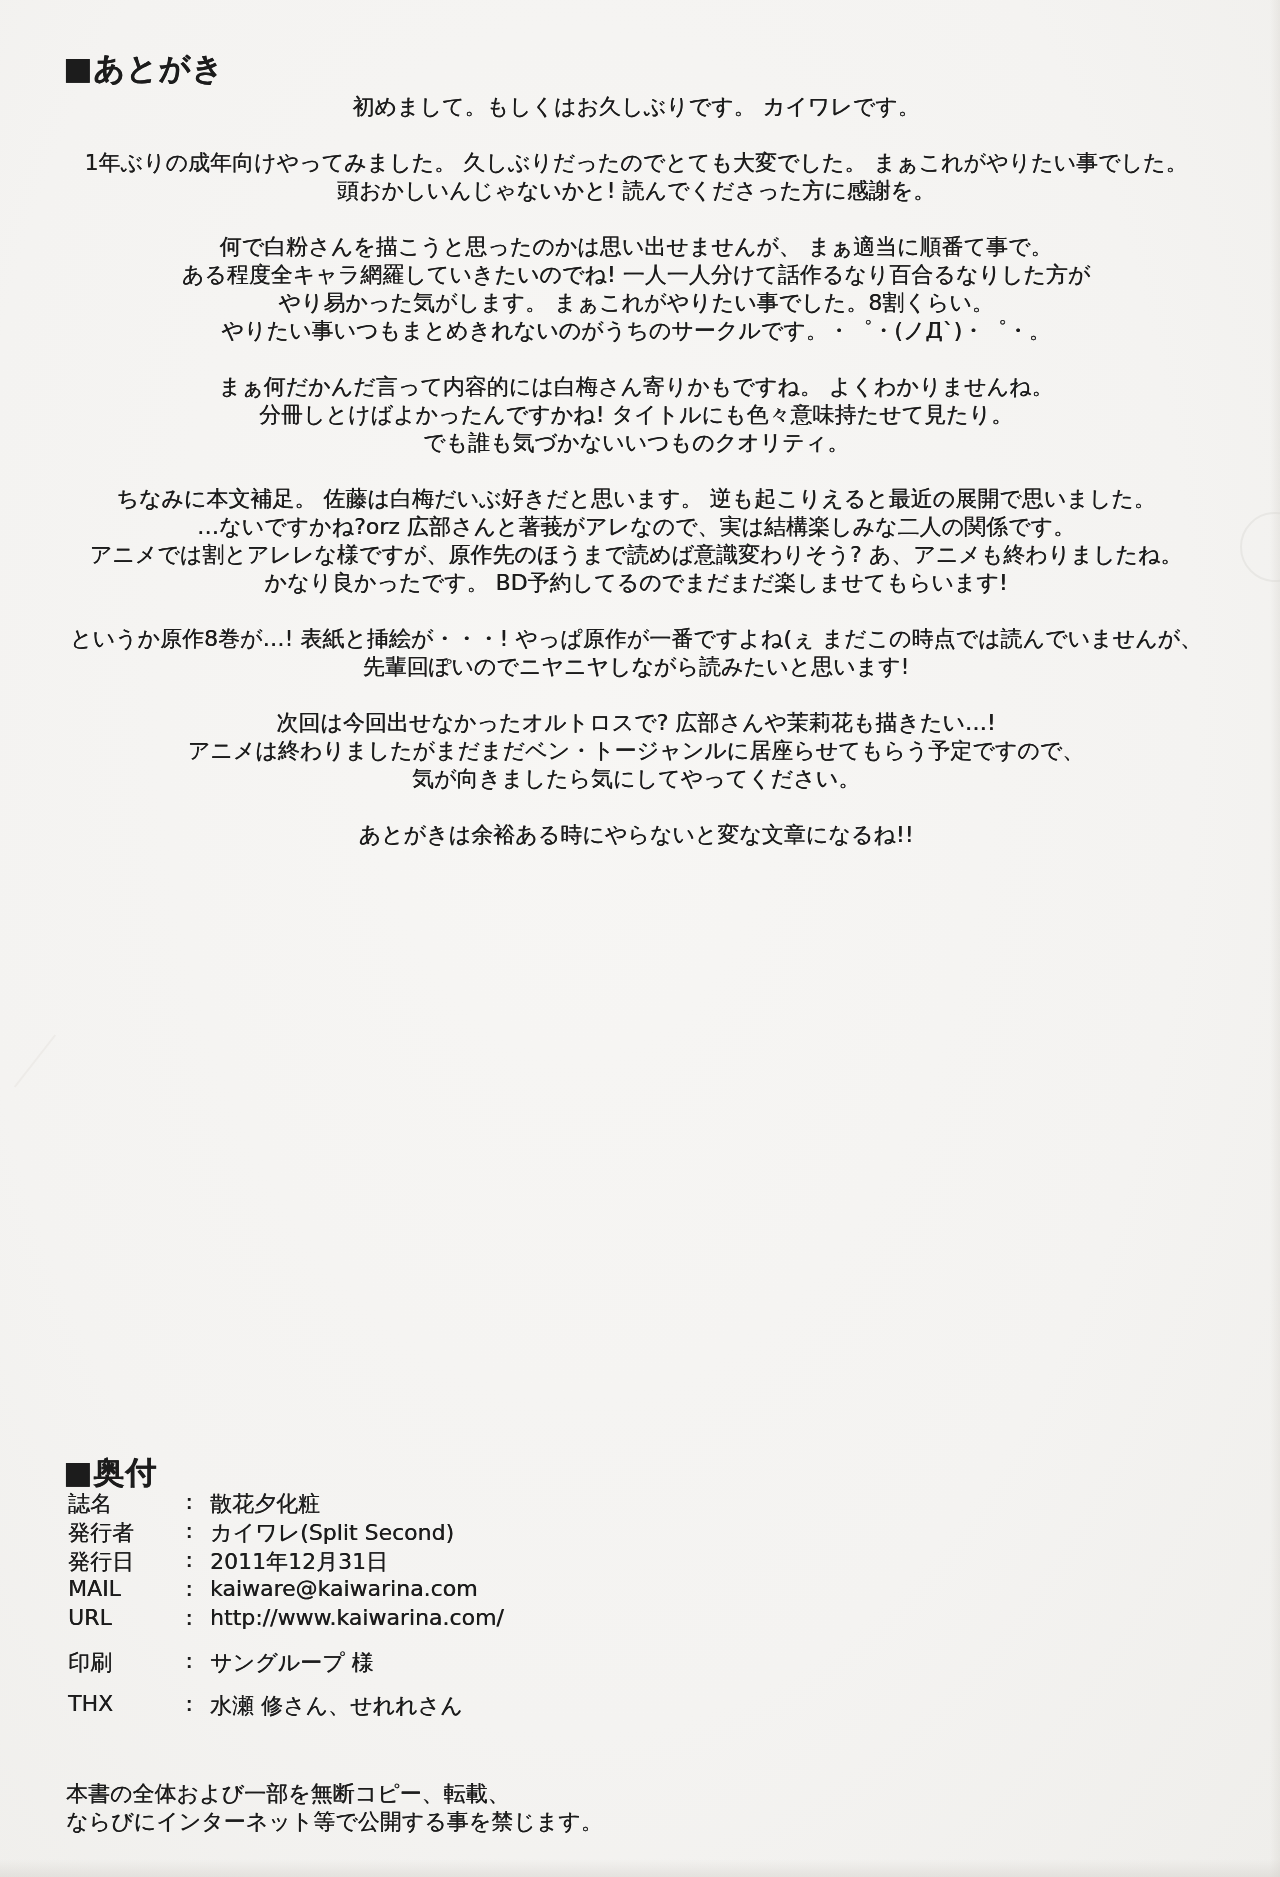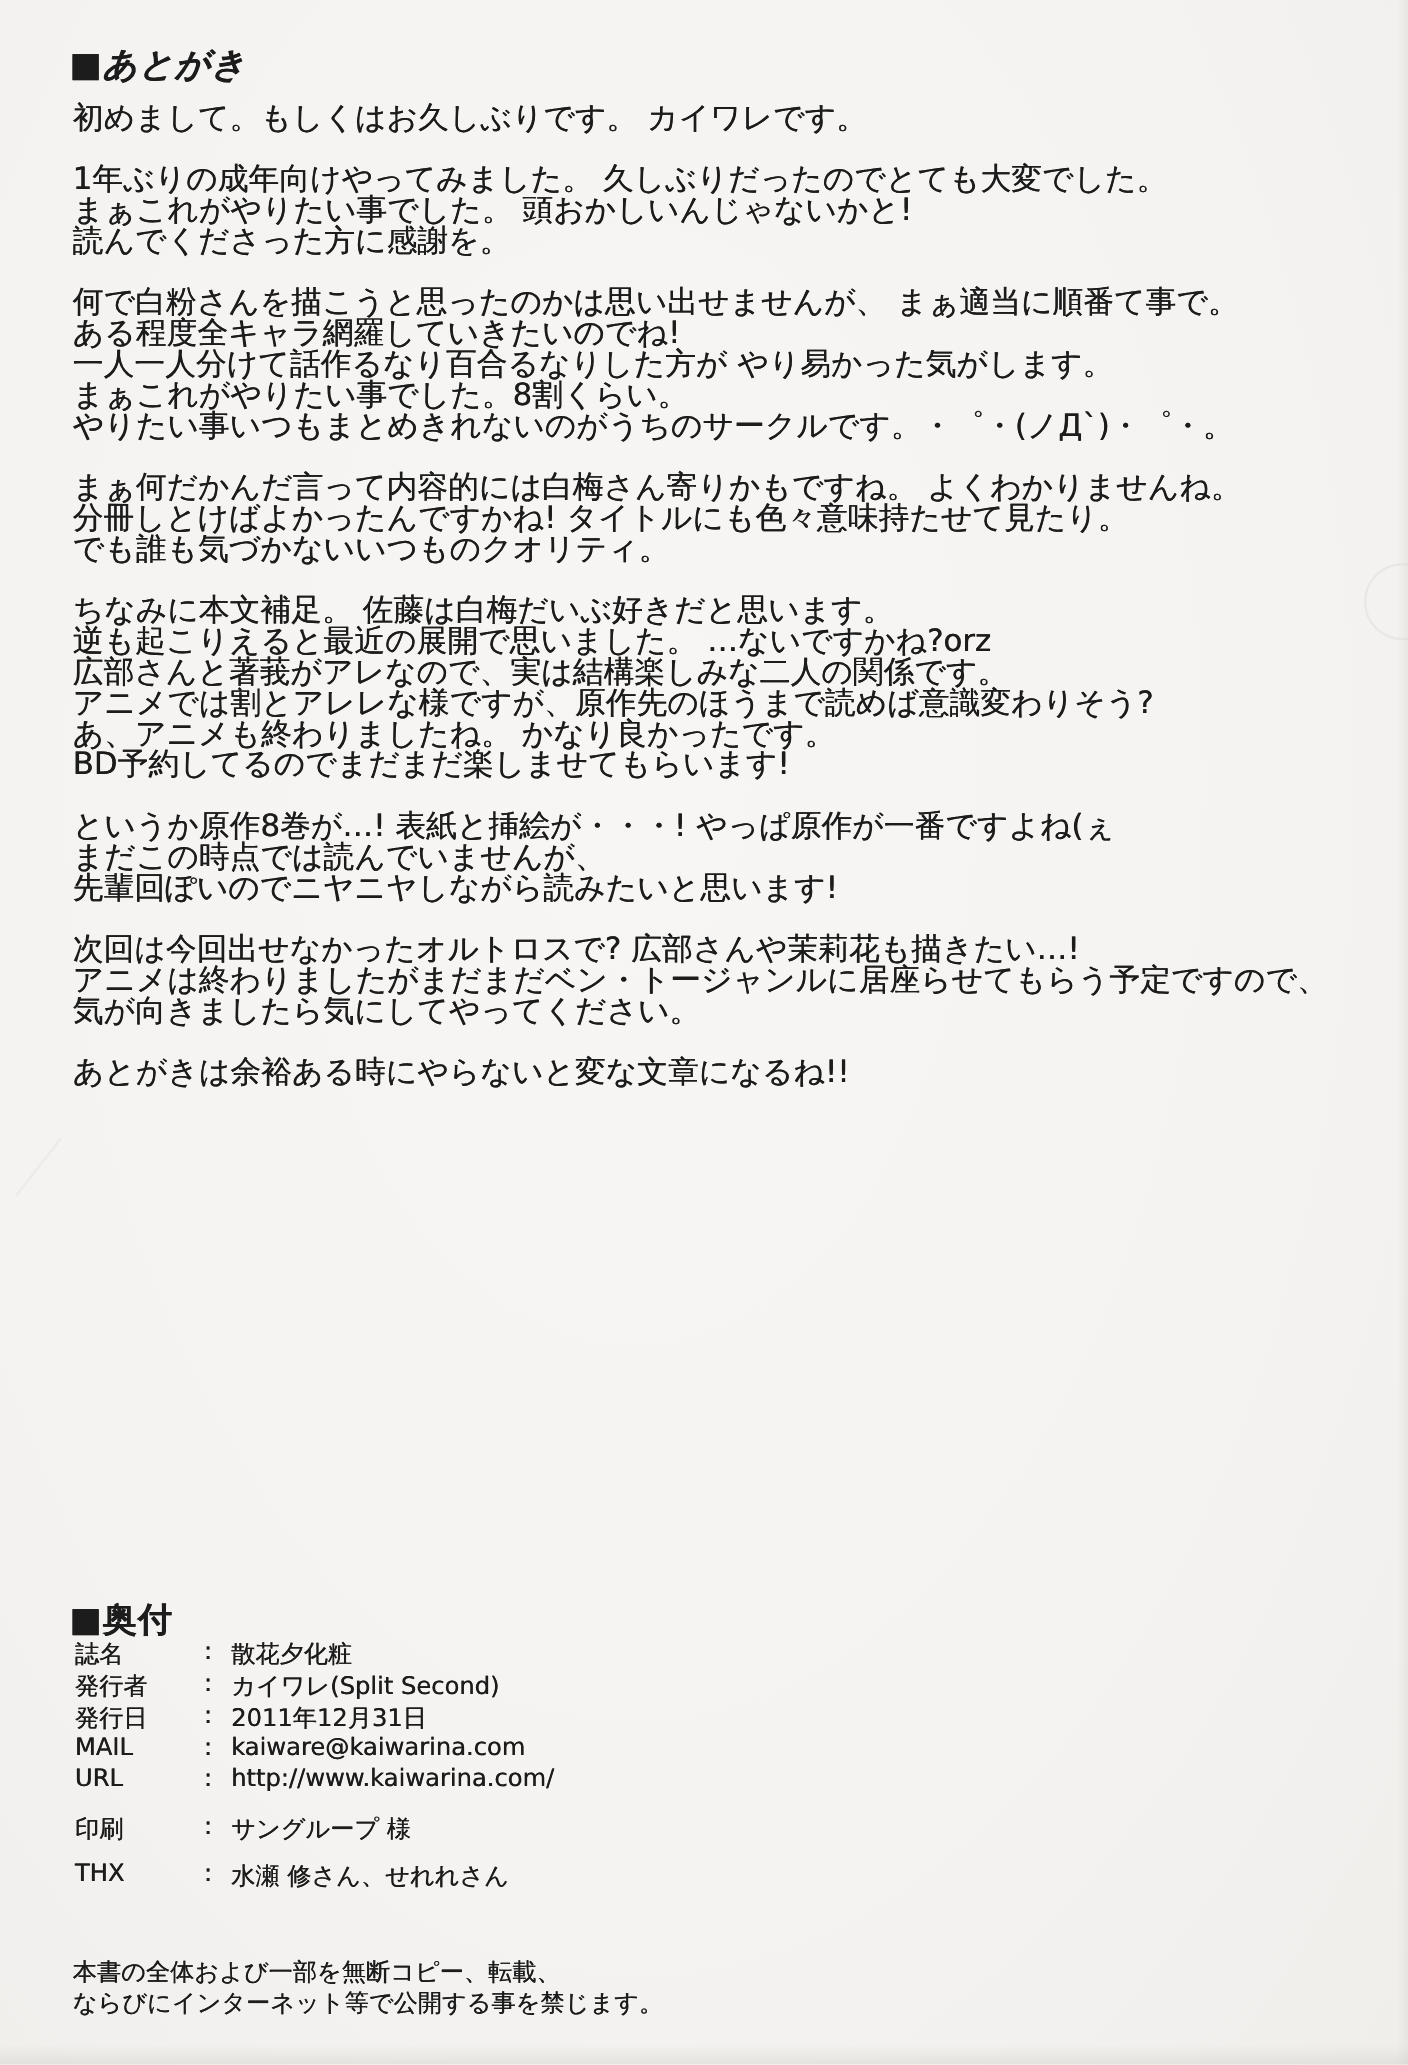--- a/index.html
+++ b/index.html
@@ -10,25 +10,25 @@
     background: radial-gradient(ellipse at 45% 38%, #f7f6f4 0%, #f4f3f1 62%, #efeeeb 100%);
     font-family: "DejaVu Sans", sans-serif;
     color: #1c1c1c;
   }
   .jp { text-shadow: 0.35px 0 currentColor; } 
   .section-heading {
     position: absolute; left: 63px;
     font-size: 31px; font-weight: bold; letter-spacing: 1px;
     white-space: nowrap;
   }
-  #afterword-heading { top: 17px; font-style: italic; }
+  #afterword-heading { top: 27px; }
   #colophon-heading { top: 1426px; }
   .afterword-body {
     position: absolute; left: 66px; top: 93px; width: 1140px;
-    font-size: 28px; line-height: 28px;
+    font-size: 22px; line-height: 28px; text-align: center;
   }
   .para { margin: 0 0 28px 0; padding: 0; }
   .line { height: 28px; white-space: nowrap; overflow: visible; }
   .colophon {
     position: absolute; left: 68px; top: 1489px;
     font-size: 22px;
   }
   .col-row { display: flex; align-items: flex-start; height: 29px; white-space: nowrap; }
   .col-row.gapped { margin-top: 14px; }
   .col-label { width: 100px; }

